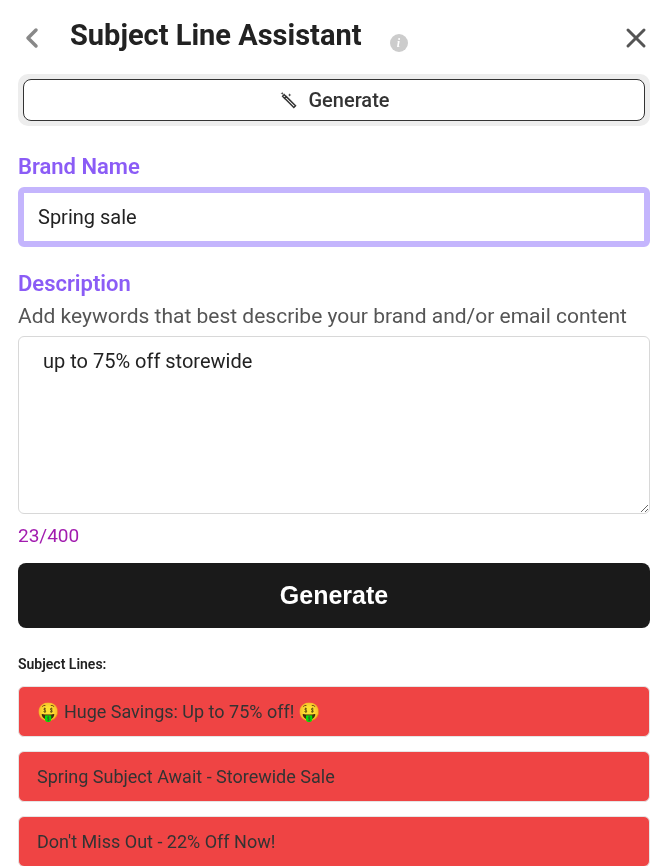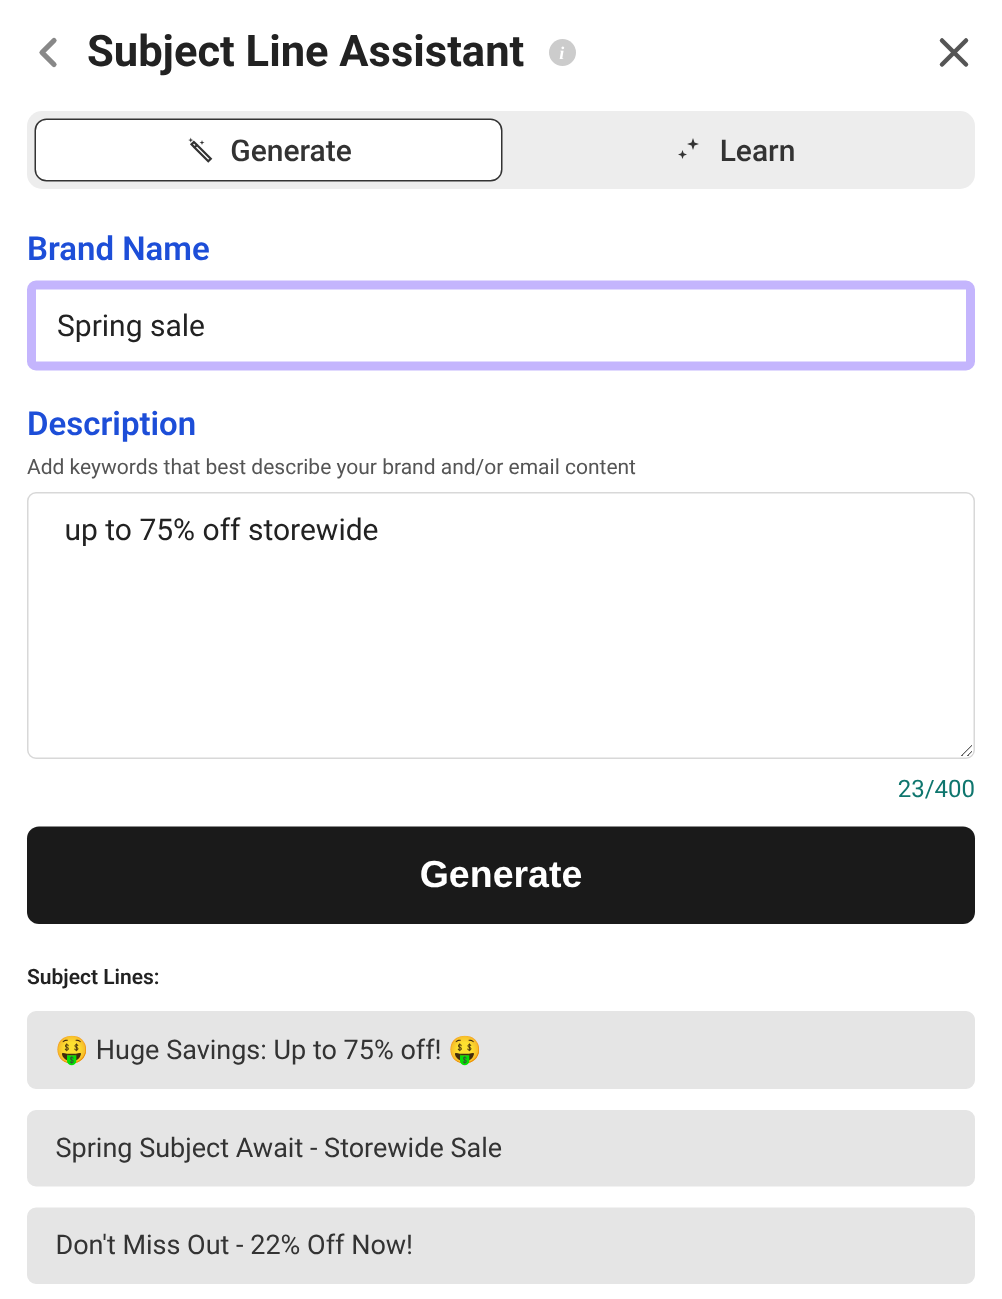--- a/index.html
+++ b/index.html
@@ -6,23 +6,23 @@
     body {
       font-family: -apple-system, BlinkMacSystemFont, 'Segoe UI', Roboto, Helvetica, Arial, sans-serif;
       width: 668px;
       height: 866px;
       background: #fff;
       color: #1a1a1a;
       padding: 18px;
     }
     .header {
       display: flex;
-      align-items: center;
+      align-items: flex-end;
       margin-bottom: 22px;
-      gap: 12px;
+      gap: 24px;
     }
     .back-btn {
       width: 28px;
       height: 28px;
       display: flex;
       align-items: center;
       justify-content: center;
       cursor: pointer;
       color: #888;
     }
@@ -83,25 +83,25 @@
     .tab-icon {
       width: 20px;
       height: 20px;
       display: flex;
       align-items: center;
       justify-content: center;
     }
     .section-label {
       font-size: 22px;
       font-weight: 600;
-      color: #1d4ed8;
+      color: #8b5cf6;
       margin-bottom: 8px;
     }
     .section-sublabel {
-      font-size: 14px;
+      font-size: 21px;
       color: #555;
       margin-bottom: 8px;
       font-weight: 400;
     }
     .text-input {
       width: 100%;
       padding: 12px 14px;
       font-size: 20px;
       border: 6px solid #c4b5fd;
       border-radius: 6px;
@@ -114,23 +114,22 @@
       padding: 12px 24px;
       font-size: 20px;
       border: 1px solid #d8d8d8;
       border-radius: 6px;
       color: #222;
       font-family: inherit;
       resize: vertical;
       min-height: 178px;
     }
     .char-count {
-      text-align: right;
-      font-size: 16px;
-      color: #0f766e;
+      font-size: 19px;
+      color: #a21caf;
       margin-top: 6px;
       margin-bottom: 16px;
     }
     .generate-btn {
       width: 100%;
       background: #1a1a1a;
       color: #fff;
       border: none;
       border-radius: 8px;
       padding: 18px 0;
@@ -139,21 +138,21 @@
       cursor: pointer;
       margin-bottom: 28px;
     }
     .results-label {
       font-size: 14px;
       font-weight: 600;
       color: #222;
       margin-bottom: 14px;
     }
     .result-item {
-      background: #e5e5e5;
+      background: #ef4444;
       border: 1px solid #e5e5e5;
       border-radius: 6px;
       padding: 14px 18px;
       margin-bottom: 14px;
       font-size: 18px;
       color: #333;
       cursor: pointer;
     }
   </style>
 </head>
@@ -181,29 +180,20 @@
   <div class="tab active">
     <span class="tab-icon">
       <svg width="22" height="22" viewBox="0 0 24 24" fill="currentColor">
           <path d="M7.5 5.6 L10 8 L8 10 L5.6 7.5 Z M8 10 L19 21 L21 19 L10 8 Z" fill="none" stroke="currentColor" stroke-width="1.8"></path>
           <path d="M5 2 l0.5 1.5 L7 4 l-1.5 0.5 L5 6 l-0.5-1.5 L3 4 l1.5-0.5 Z"></path>
           <path d="M14 4 l0.5 1.5 L16 6 l-1.5 0.5 L14 8 l-0.5-1.5 L12 6 l1.5-0.5 Z"></path>
         </svg>
     </span>
     <span>Generate</span>
   </div>
-  <div class="tab">
-    <span class="tab-icon">
-      <svg width="20" height="20" viewBox="0 0 20 20" fill="currentColor">
-          <path d="M12 2 l1 3 l3 1 l-3 1 l-1 3 l-1-3 l-3-1 l3-1 Z"></path>
-          <path d="M5 10 l0.8 2.2 L8 13 l-2.2 0.8 L5 16 l-0.8-2.2 L2 13 l2.2-0.8 Z"></path>
-        </svg>
-    </span>
-    <span>Learn</span>
-  </div>
 </div>
 
 <div class="section-label">Brand Name</div>
 <input class="text-input" type="text" value="Spring sale" style="">
 
 <div class="section-label">Description</div>
 <div class="section-sublabel">Add keywords that best describe your brand and/or email content</div>
 <textarea class="textarea" style="">up to 75% off storewide</textarea>
 <div class="char-count">23/400</div>
 

